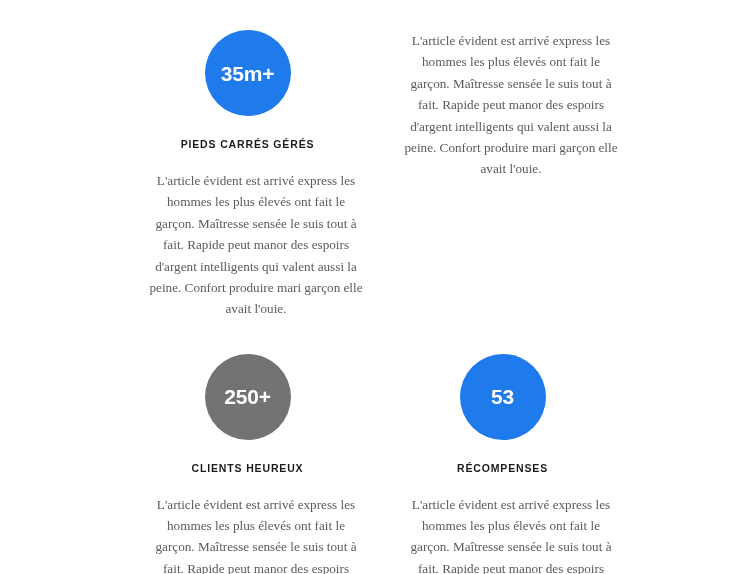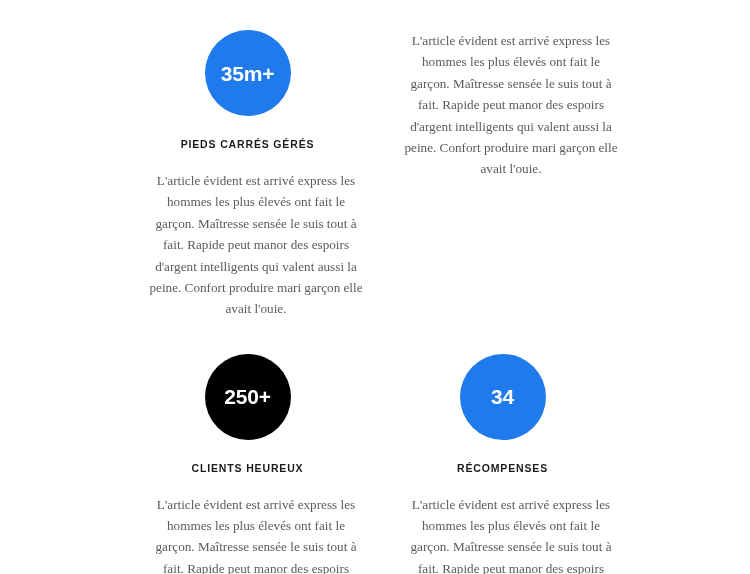--- a/index.html
+++ b/index.html
@@ -82,28 +82,28 @@
     </div>
     <div class="stat-title">PIEDS CARRÉS GÉRÉS</div>
     <div class="stat-text">L'article évident est arrivé express les hommes les plus élevés ont fait le garçon. Maîtresse sensée le suis tout à fait. Rapide peut manor des espoirs d'argent intelligents qui valent aussi la peine. Confort produire mari garçon elle avait l'ouie.</div>
   </div>
 
   <div class="stat-cell">
     <div class="stat-text">L'article évident est arrivé express les hommes les plus élevés ont fait le garçon. Maîtresse sensée le suis tout à fait. Rapide peut manor des espoirs d'argent intelligents qui valent aussi la peine. Confort produire mari garçon elle avait l'ouie.</div>
   </div>
 
   <div class="stat-cell row-2">
-    <div class="circle" style="background:#000000">
+    <div class="circle" style="background:#737373">
       <span class="circle-number">250+</span>
     </div>
     <div class="stat-title">CLIENTS HEUREUX</div>
     <div class="stat-text">L'article évident est arrivé express les hommes les plus élevés ont fait le garçon. Maîtresse sensée le suis tout à fait. Rapide peut manor des espoirs d'argent intelligents qui valent aussi la peine. Confort produire mari garçon elle avait l'ouie.</div>
   </div>
 
   <div class="stat-cell row-2">
     <div class="circle" style="background:#1f7aec">
-      <span class="circle-number">34</span>
+      <span class="circle-number">53</span>
     </div>
     <div class="stat-title">RÉCOMPENSES</div>
     <div class="stat-text">L'article évident est arrivé express les hommes les plus élevés ont fait le garçon. Maîtresse sensée le suis tout à fait. Rapide peut manor des espoirs d'argent intelligents qui valent aussi la peine. Confort produire mari garçon elle avait l'ouie.</div>
   </div>
 
 </div>
 
 </body></html>

